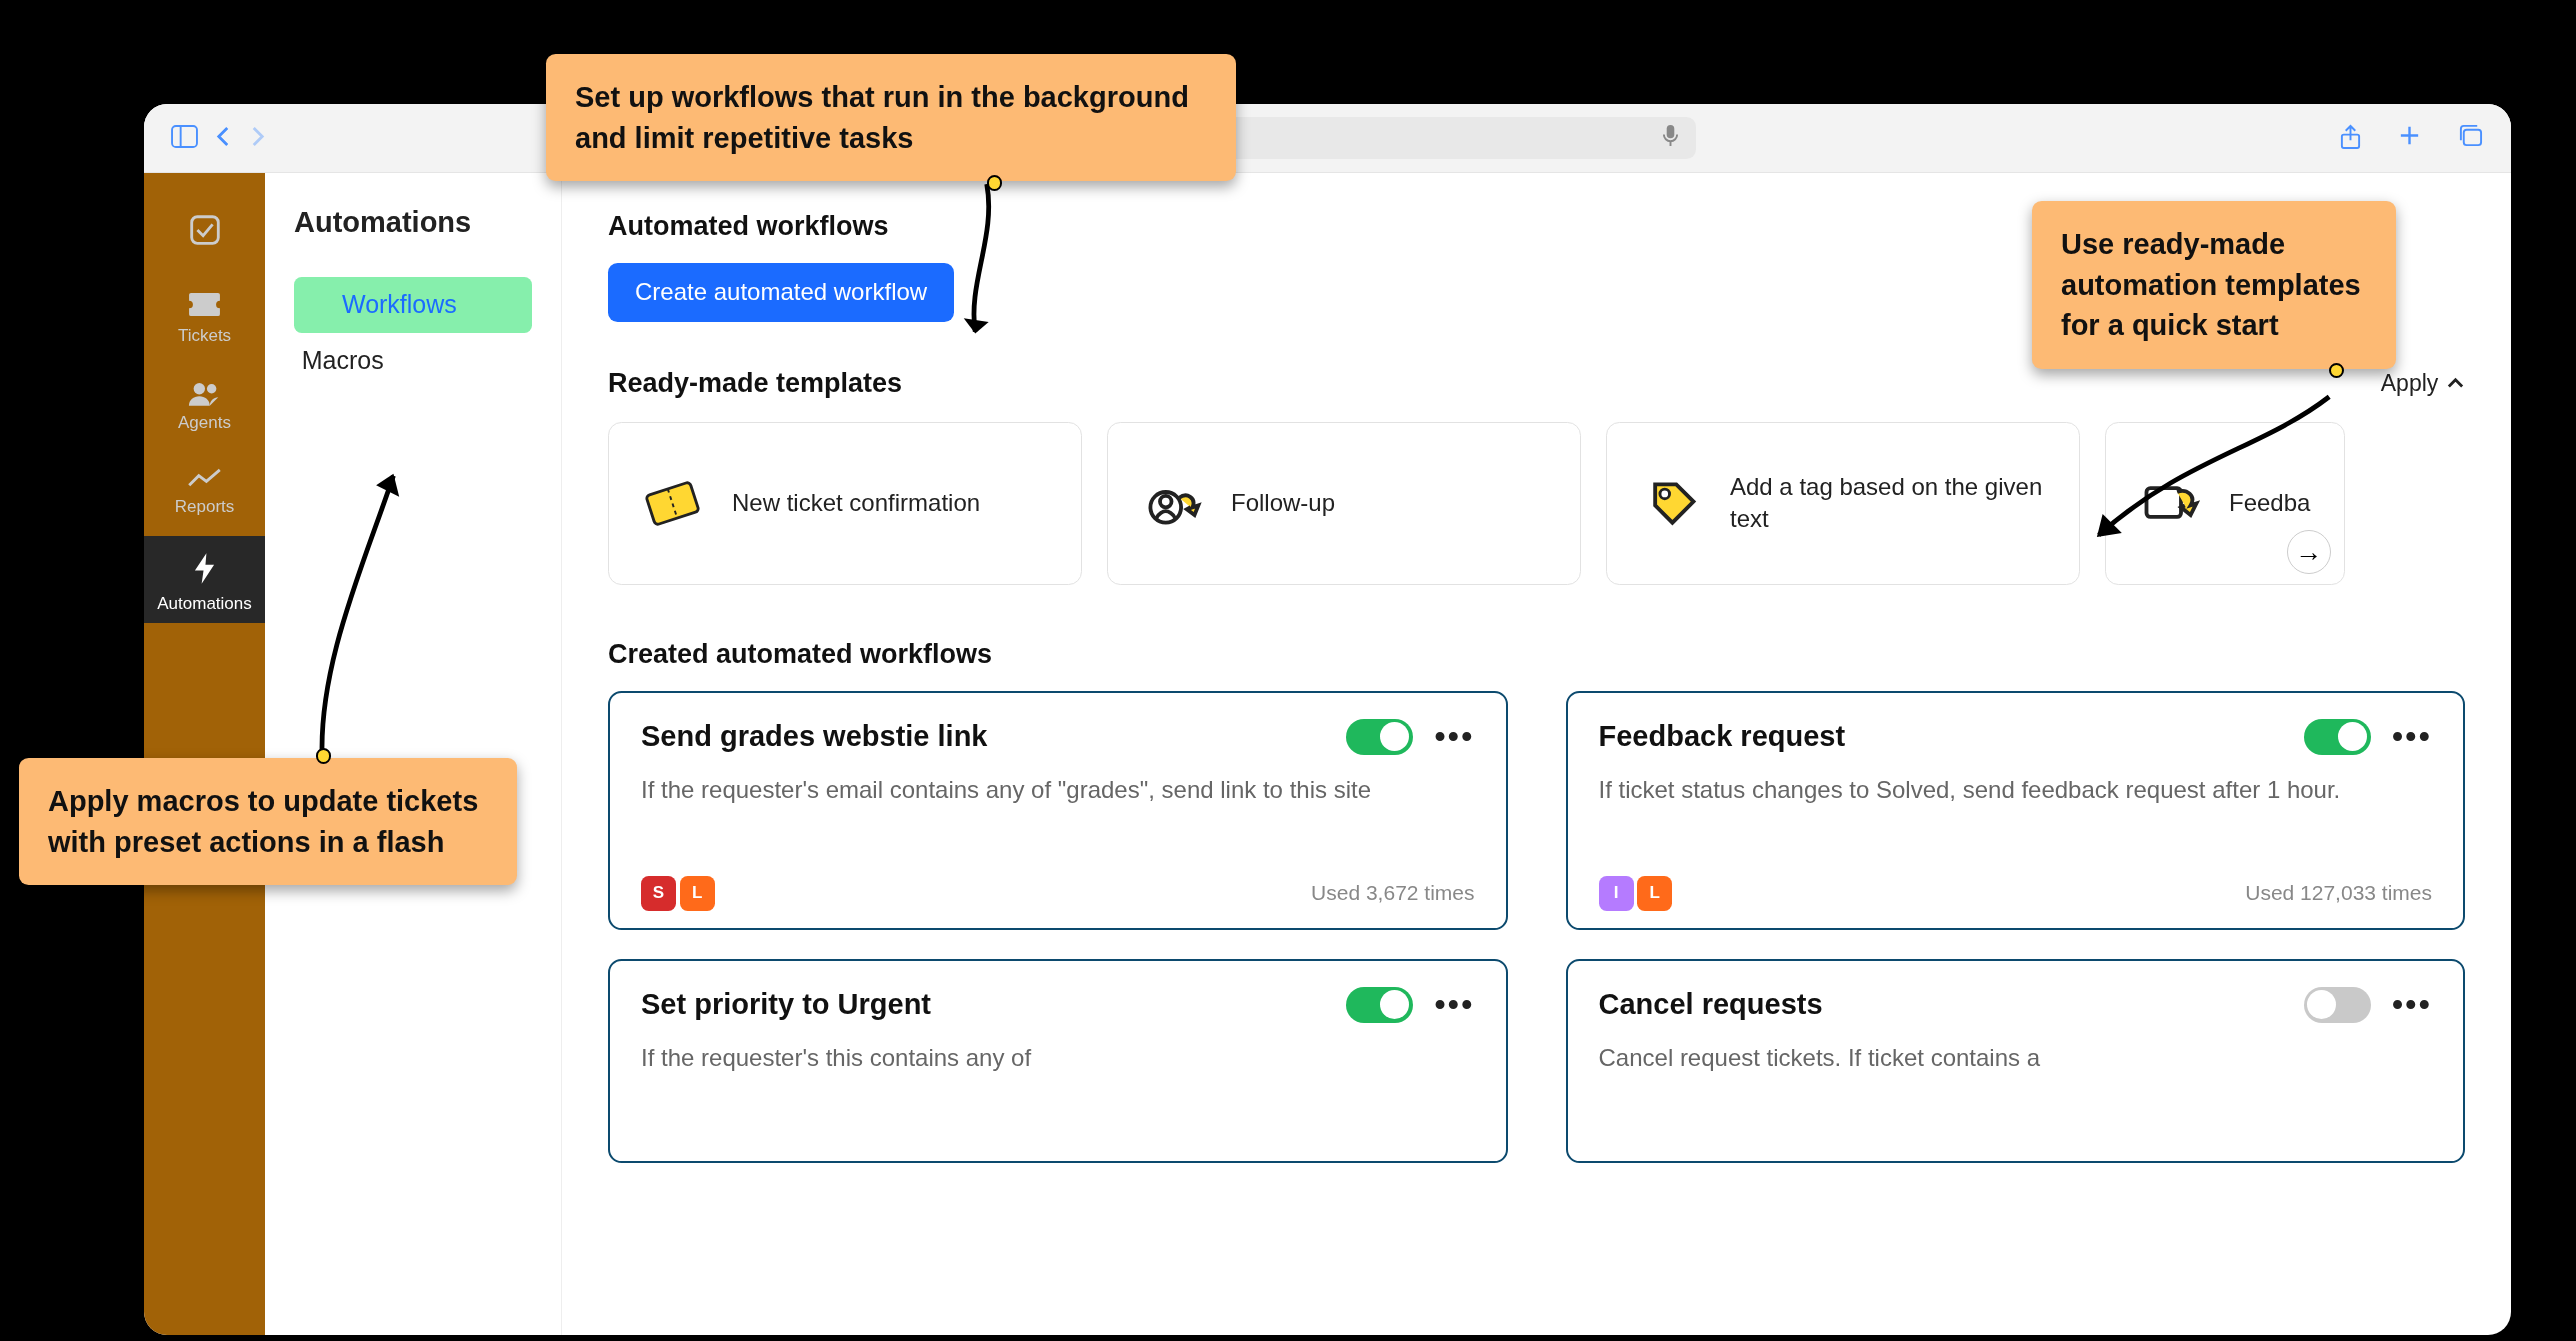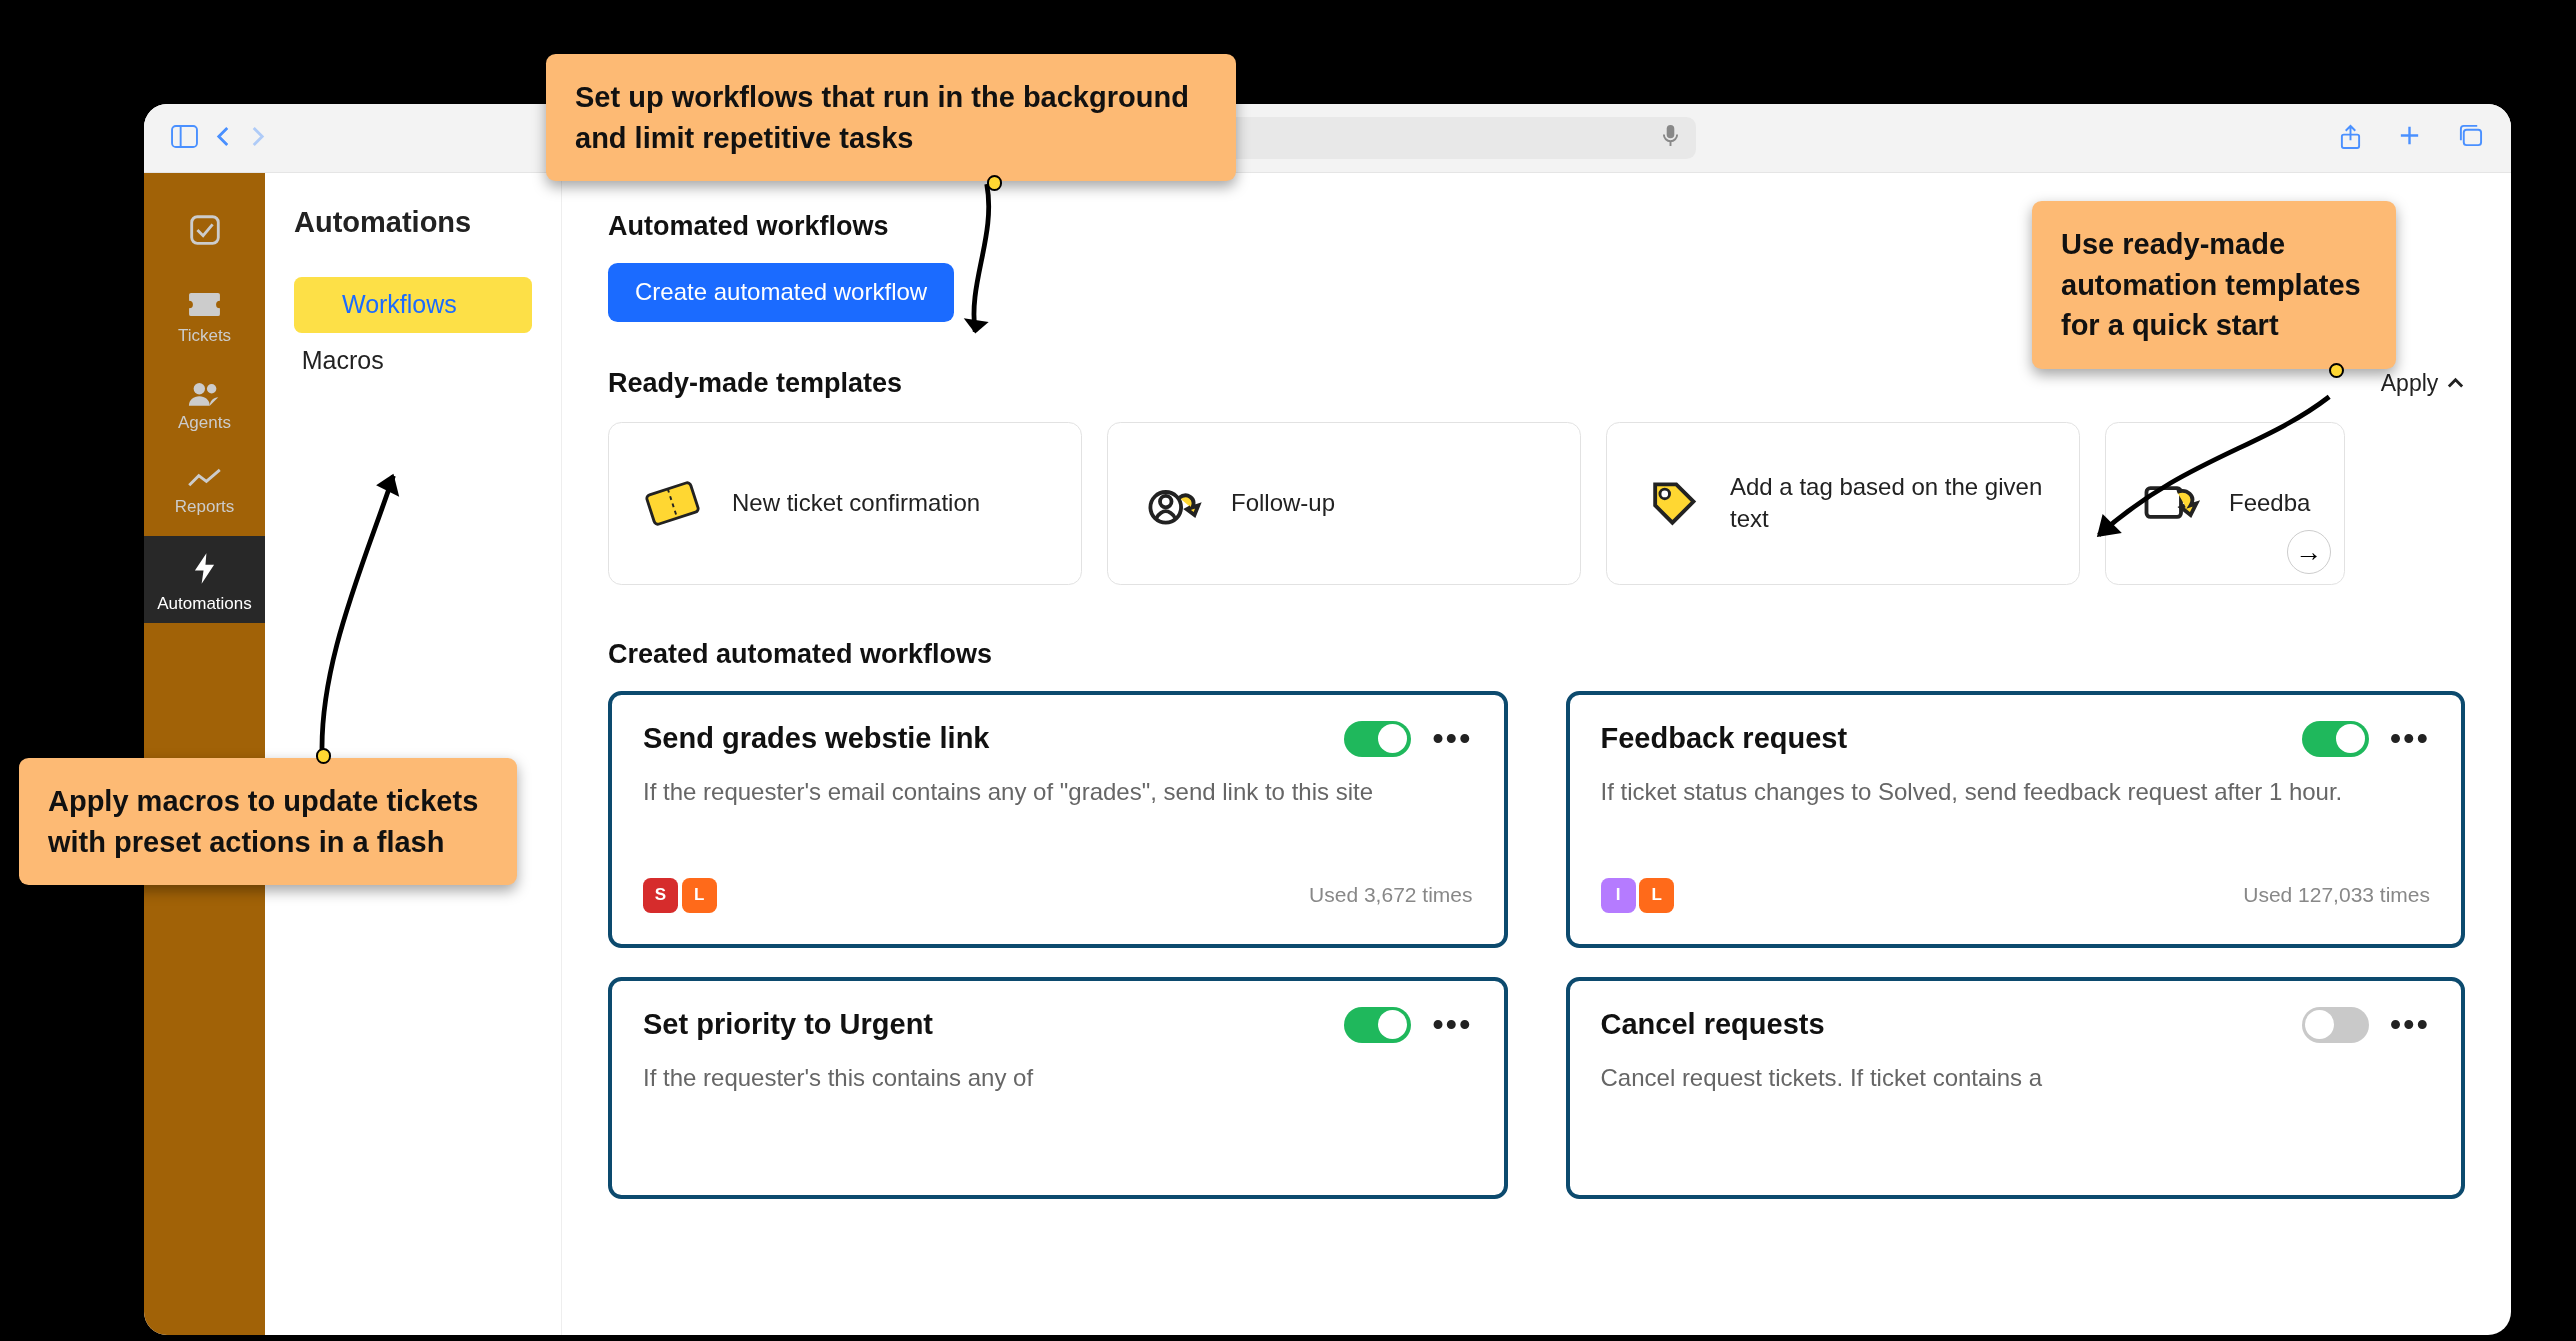--- a/index.html
+++ b/index.html
@@ -80,21 +80,21 @@
   .subnav h2 { font-size: 29px; font-weight:700; color:#222; margin-bottom: 38px; }
   .subnav a {
     display:block;
     font-size: 25px;
     padding: 13.4px 7.7px;
     color:#222;
     text-decoration:none;
     border-radius:7.7px;
     cursor:pointer;
   }
-  .subnav a.active { color:#1b6bff; background:#fde047;padding-left:48px; }
+  .subnav a.active { color:#1b6bff; background:#86efac;padding-left:48px; }
 
   
   .main {
     flex:1;
     padding: 38px 46px;
     overflow:hidden;
     position:relative;
   }
   .main h3 { font-size: 27px; font-weight:700; color:#111; margin-bottom: 21px; }
   .btn-primary {
@@ -145,23 +145,23 @@
     display:flex; align-items:center; justify-content:center;
     font-size:27px;
   }
 
   .workflows-grid {
     display:grid;
     grid-template-columns: 1fr 1fr;
     gap: 29px 58px;
   }
   .wf-card {
-    border:4px solid #0c4a6e;
+    border:2px solid #0c4a6e;
     border-radius: 13.4px;
-    padding: 25px 31px 31px;
+    padding: 25px 31px 17px;
     background:#fff;
   }
   .wf-head { display:flex; align-items:center; justify-content:space-between; margin-bottom:17px; }
   .wf-title { font-size: 29px; font-weight:700; color:#111; }
   .wf-controls { display:flex; align-items:center; gap:21px; }
   .toggle {
     width: 67px; height: 36px; border-radius: 19px; position:relative; cursor:pointer;
   }
   .toggle::after {
     content:''; position:absolute; width:29px; height:29px; border-radius:50%; background:#fff; top:3.8px;

